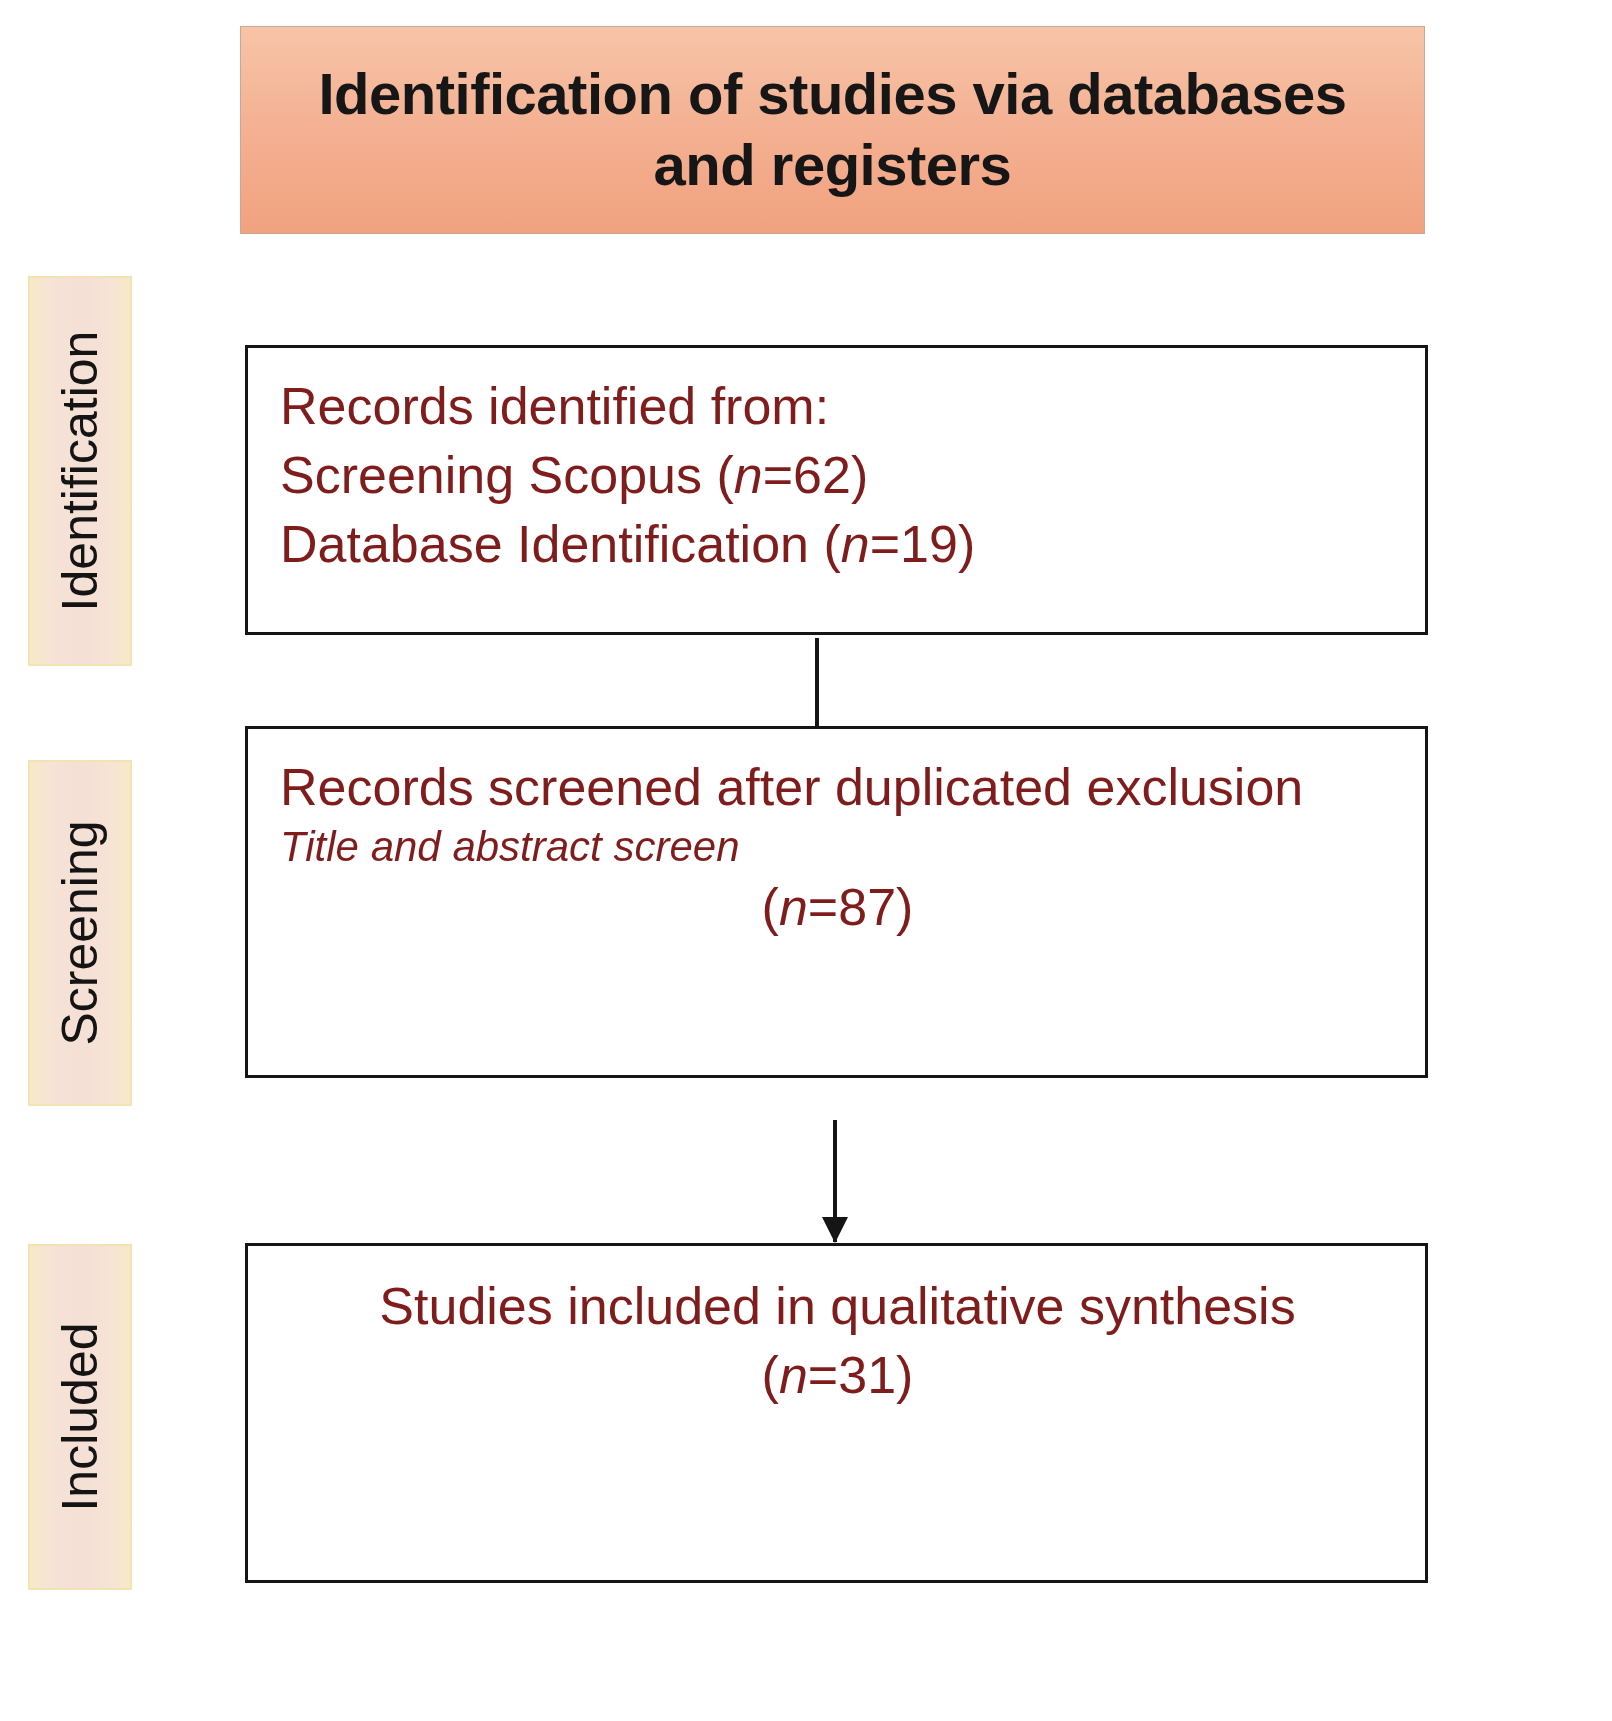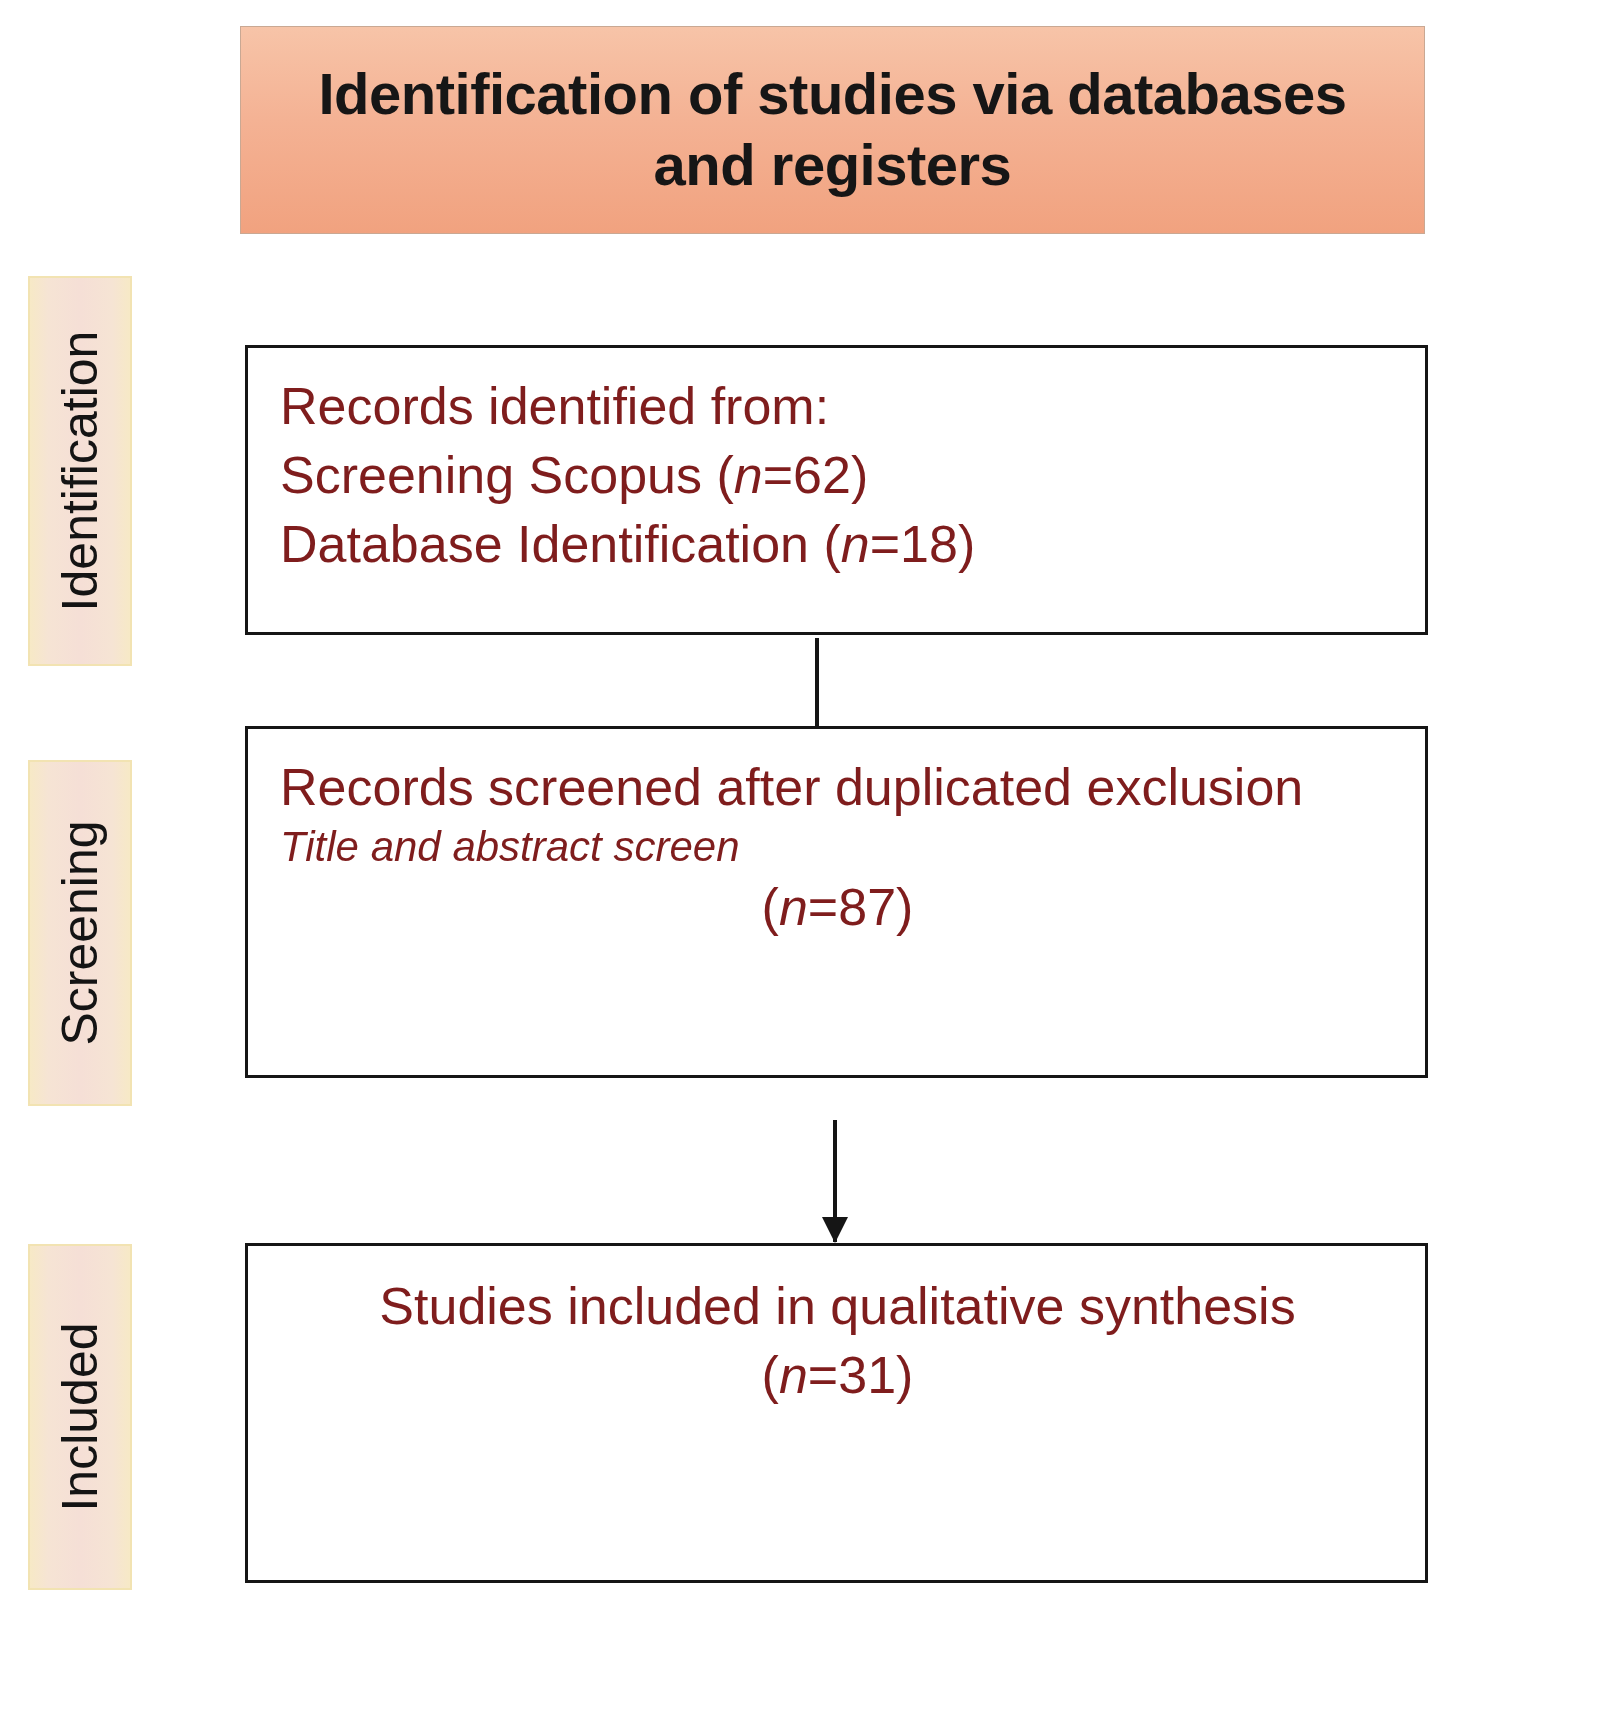--- a/index.html
+++ b/index.html
@@ -151,21 +151,21 @@
     <span>Included</span>
   </div>
 
   <div class="flow-box" id="box-identification">
     <div class="box-inner">
       <div class="box-line">Records identified from:</div>
       <div class="box-line">
         <span>Screening Scopus (</span><span class="nvar">n</span><span>=62)</span>
       </div>
       <div class="box-line">
-        <span>Database Identification (</span><span class="nvar">n</span><span>=18)</span>
+        <span>Database Identification (</span><span class="nvar">n</span><span>=19)</span>
       </div>
     </div>
   </div>
 
   <div class="arrow" id="arrow-id-to-screen"></div>
 
   <div class="flow-box" id="box-screening">
     <div class="box-inner">
       <div class="box-line wrap">Records screened after duplicated exclusion</div>
       <div class="box-line italic">Title and abstract screen</div>

